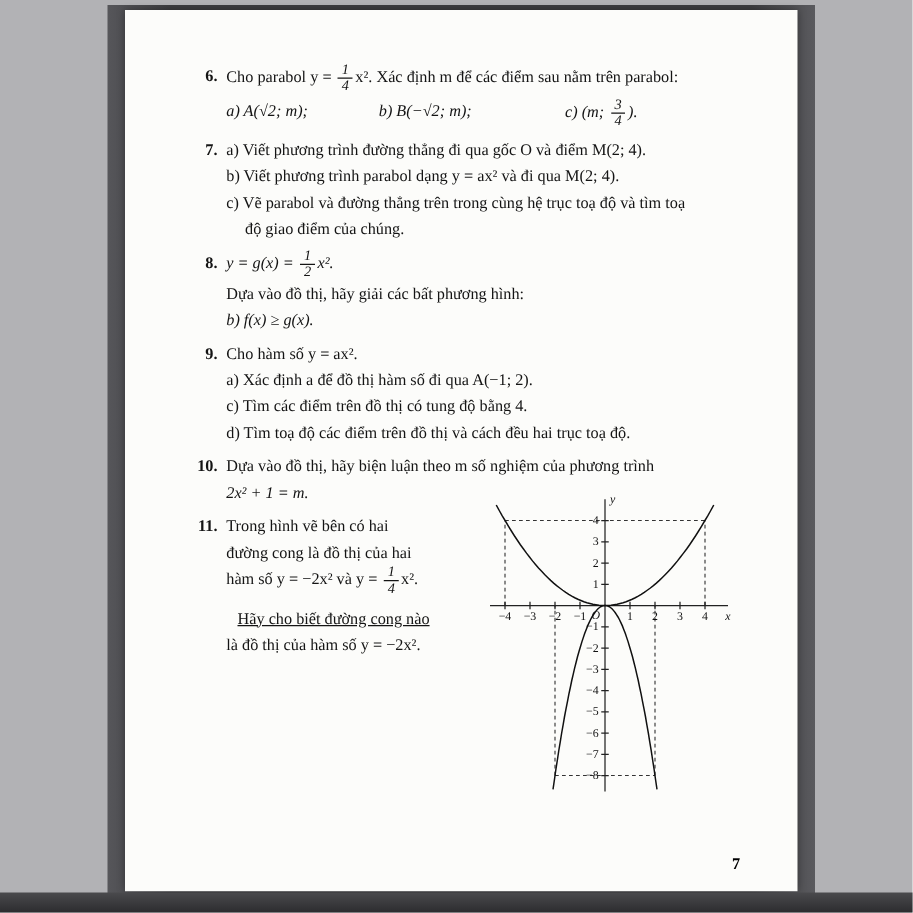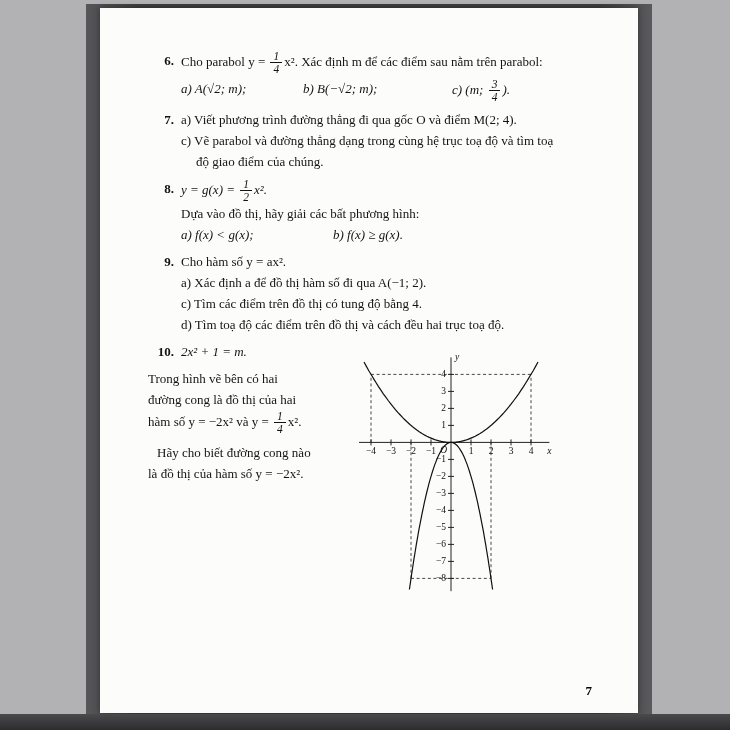--- a/index.html
+++ b/index.html
@@ -33,21 +33,21 @@
   .opts3 > span:nth-child(1){width:122px;flex:none;}
   .opts3 > span:nth-child(2){width:149px;flex:none;}
   .opts2{display:flex;}
   .opts2 > span:first-child{width:152px;flex:none;}
   .frac{display:inline-block;vertical-align:middle;text-align:center;
         line-height:1.05;font-size:11.5px;margin:0 2px;font-style:italic;}
   .fn{display:block;border-bottom:1px solid #141414;padding:0 3px;}
   .fd{display:block;}
   .ex11-row{display:flex;}
   .ex11-text{width:198px;flex:none;}
-  .para-indent{padding-left:9px;margin-top:6px;}
+  .para-indent{padding-left:9px;margin-top:6px;text-decoration:underline;}
   .graph-wrap{flex:1;margin-top:-14px;padding-left:10px;}
   .pagenum{position:absolute;right:46px;bottom:14px;font-weight:700;font-size:13px;}
   
   .ax{stroke:#222;stroke-width:1;}
   .dash{stroke:#333;stroke-width:.9;stroke-dasharray:3,2.6;}
   .curve{fill:none;stroke:#111;stroke-width:1.2;}
   .tl{font:9.5px "Liberation Serif",serif;fill:#111;}
   .it{font-style:italic;}
 </style>
 </head>
@@ -69,57 +69,59 @@
           <span class="math">b) B(−√2; m);</span>
           <span class="math"><span>c) (m; </span><span class="frac"><span class="fn">3</span><span class="fd">4</span></span><span>).</span></span>
         </div>
       </div>
     </section>
 
     <section class="ex">
       <div class="ex-num">7.</div>
       <div class="ex-body">
         <div>a) Viết phương trình đường thẳng đi qua gốc O và điểm M(2; 4).</div>
-        <div>c) Vẽ parabol và đường thẳng dạng trong cùng hệ trục toạ độ và tìm toạ</div>
+        <div>b) Viết phương trình parabol dạng y = ax² và đi qua M(2; 4).</div>
+        <div>c) Vẽ parabol và đường thẳng trên trong cùng hệ trục toạ độ và tìm toạ</div>
         <div class="hang">độ giao điểm của chúng.</div>
       </div>
     </section>
 
     <section class="ex">
       <div class="ex-num">8.</div>
       <div class="ex-body">
         <div class="math">
           <span>y = g(x) = </span><span class="frac"><span class="fn">1</span><span class="fd">2</span></span><span>x².</span>
         </div>
         <div>Dựa vào đồ thị, hãy giải các bất phương hình:</div>
         <div class="opts2">
-          <span class="math">a) f(x) &lt; g(x);</span>
           <span class="math">b) f(x) ≥ g(x).</span>
         </div>
       </div>
     </section>
 
     <section class="ex">
       <div class="ex-num">9.</div>
       <div class="ex-body">
         <div>Cho hàm số y = ax².</div>
         <div>a) Xác định a để đồ thị hàm số đi qua A(−1; 2).</div>
         <div>c) Tìm các điểm trên đồ thị có tung độ bằng 4.</div>
         <div>d) Tìm toạ độ các điểm trên đồ thị và cách đều hai trục toạ độ.</div>
       </div>
     </section>
 
     <section class="ex">
       <div class="ex-num">10.</div>
       <div class="ex-body">
+        <div>Dựa vào đồ thị, hãy biện luận theo m số nghiệm của phương trình</div>
         <div class="math">2x² + 1 = m.</div>
       </div>
     </section>
 
     <section class="ex">
+      <div class="ex-num">11.</div>
       <div class="ex-body ex11-row">
         <div class="ex11-text">
           <div>Trong hình vẽ bên có hai</div>
           <div>đường cong là đồ thị của hai</div>
           <div>
             <span>hàm số y = −2x² và y = </span><span class="frac"><span class="fn">1</span><span class="fd">4</span></span><span>x².</span>
           </div>
           <div class="para-indent">Hãy cho biết đường cong nào</div>
           <div>là đồ thị của hàm số y = −2x².</div>
         </div>

